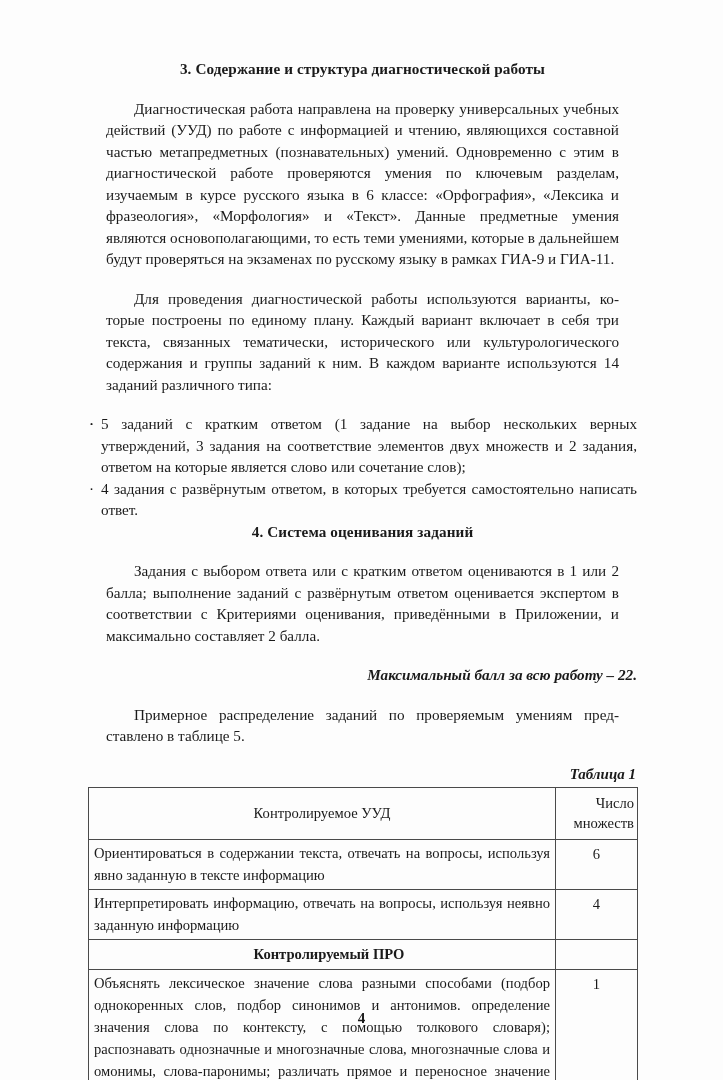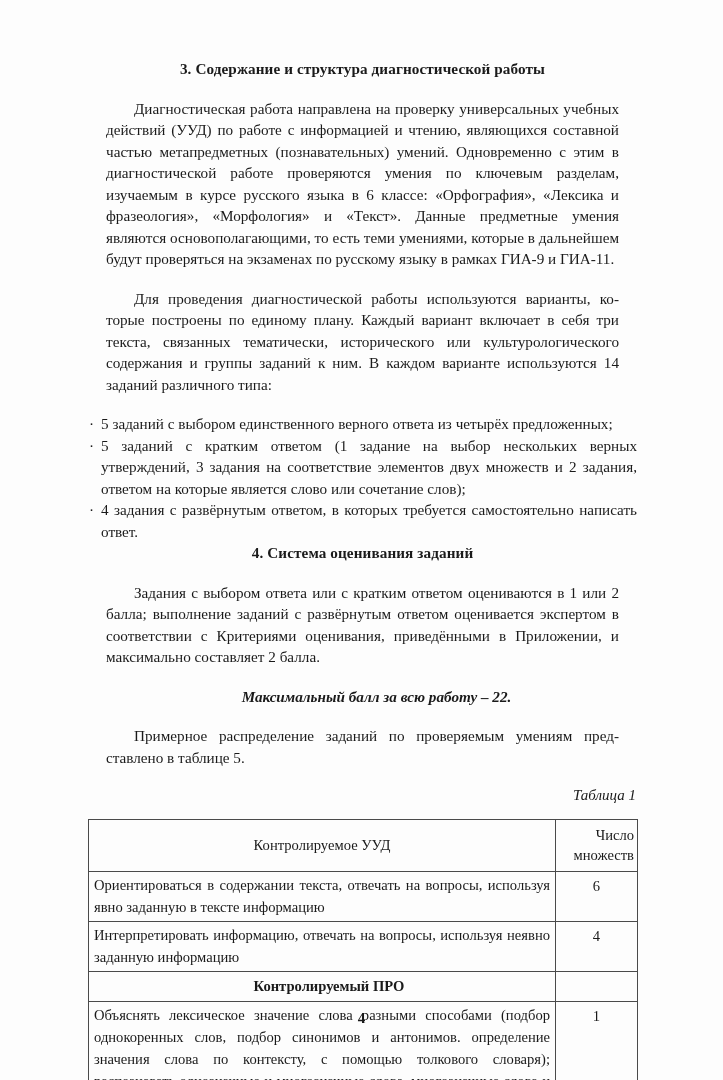--- a/index.html
+++ b/index.html
@@ -80,30 +80,31 @@
     line-height: 21.5px;
   }
 
   p.emph-line {
     margin: 0;
     font-size: 15.2px;
     line-height: 21.5px;
     font-weight: bold;
     font-style: italic;
     text-indent: 28px;
-    text-align: center;
+    text-align: right;
   }
 
   .table-caption {
     font-size: 15px;
     font-style: italic;
     text-align: right;
-    margin: 9px 0 14px 0;
+    margin: 9px 0 3px 0;
     line-height: 19px;
     padding-right: 1px;
+    font-weight: bold;
   }
 
   table.spec-table {
     border-collapse: collapse;
     width: 549px;
     table-layout: fixed;
   }
 
   table.spec-table td,
   table.spec-table th {
@@ -175,21 +176,20 @@
 
     <h2 class="section-heading">3. Содержание и структура диагностической работы</h2>
 
     <p class="para">Диагностическая работа направлена на проверку универсальных учебных действий (УУД) по работе с информацией и чтению, являющих­ся составной частью метапредметных (познавательных) умений. Одновре­менно с этим в диагностической работе проверяются умения по ключевым разделам, изучаемым в курсе русского языка в 6 классе: «Орфография», «Лексика и фразеология», «Морфология» и «Текст». Данные предметные умения являются основополагающими, то есть теми умениями, которые в дальнейшем будут проверяться на экзаменах по русскому языку в рамках ГИА-9 и ГИА-11.</p>
 
     <p class="para">Для проведения диагностической работы используются варианты, ко­торые построены по единому плану. Каждый вариант включает в себя три текста, связанных тематически, исторического или культурологического содержания и группы заданий к ним. В каждом варианте используются 14 заданий различного типа:</p>
 
     <ul class="bullets">
       <li>
         <span class="bullet-dot">·</span>
-        <span>5 заданий с выбором единственного верного ответа из четырёх предло­женных;</span>
       </li>
       <li>
         <span class="bullet-dot">·</span>
         <span>5 заданий с кратким ответом (1 задание на выбор нескольких верных утверждений, 3 задания на соответствие элементов двух множеств и 2 за­дания, ответом на которые является слово или сочетание слов);</span>
       </li>
       <li>
         <span class="bullet-dot">·</span>
         <span>4 задания с развёрнутым ответом, в которых требуется самостоятельно написать ответ.</span>
       </li>
     </ul>

